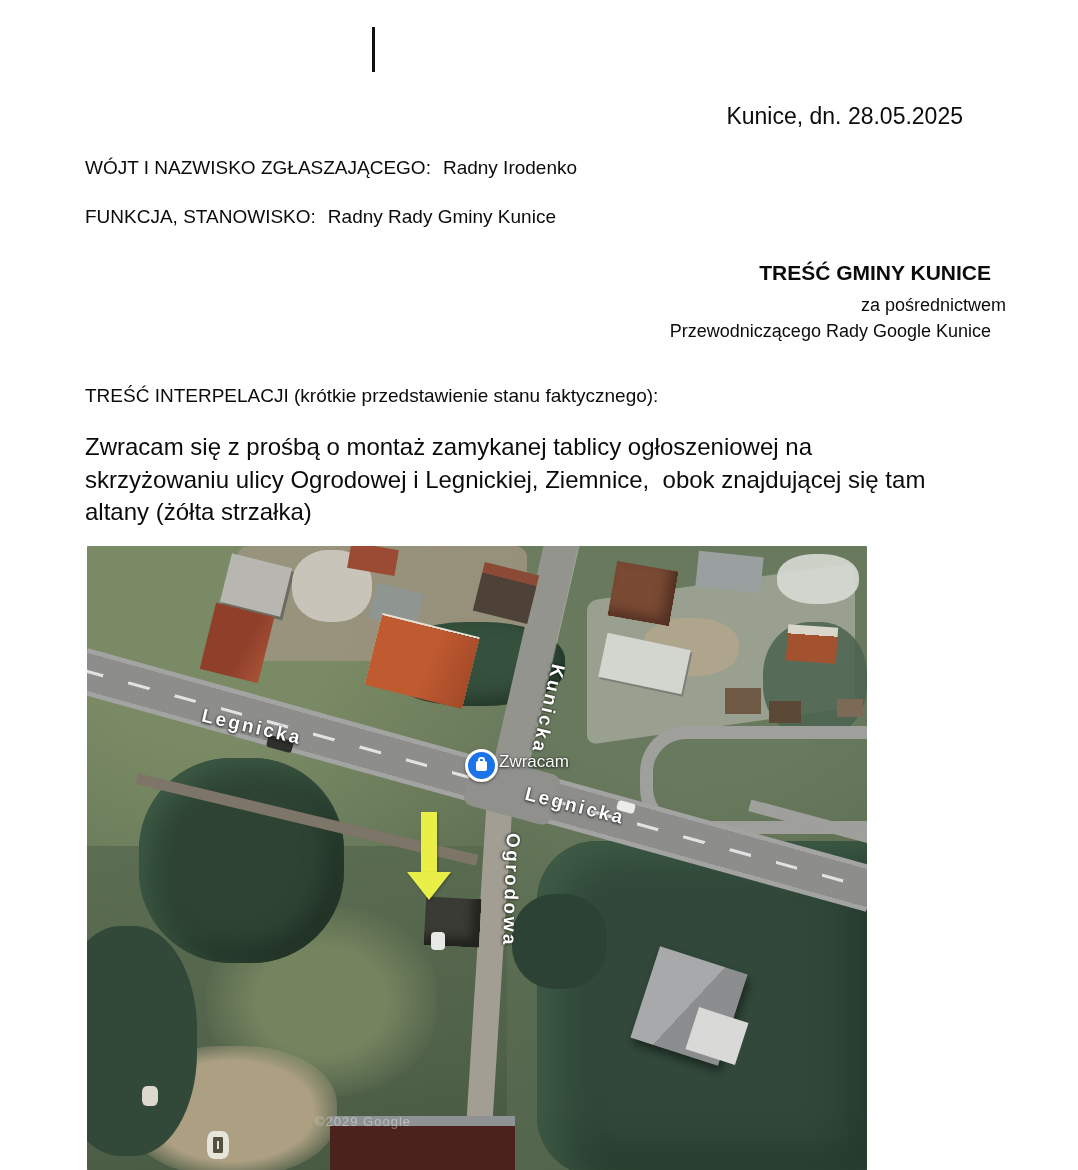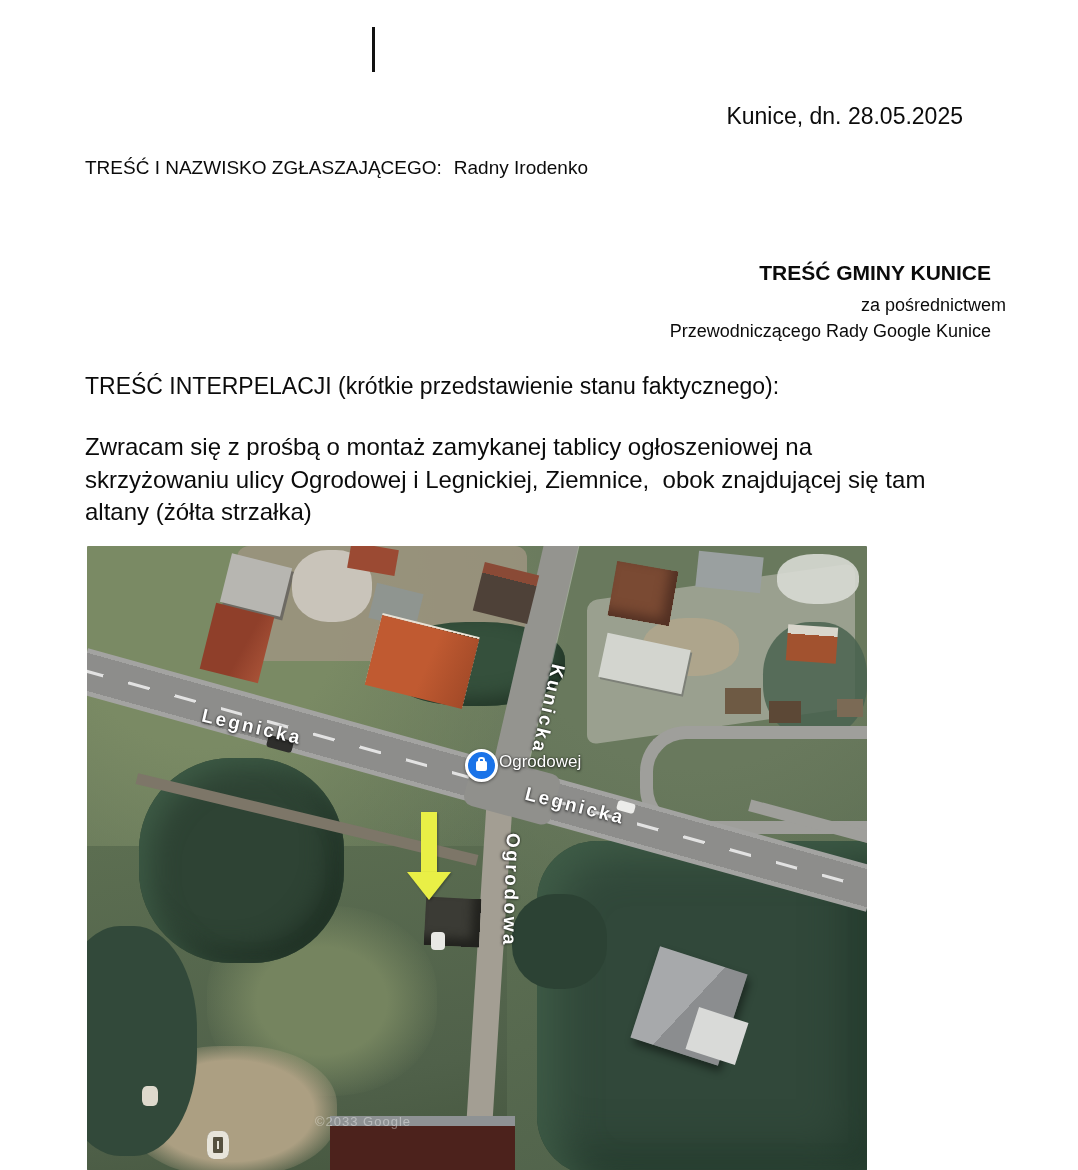--- a/index.html
+++ b/index.html
@@ -7,21 +7,21 @@
         font-family:"Liberation Sans",sans-serif;color:#0b0b0b;}
   .abs{position:absolute;}
   
   .doc-title{font-size:28px;font-weight:bold;letter-spacing:-1px;white-space:nowrap;}
   .caret{width:3px;height:45px;background:#111;}
   .date{font-size:23px;white-space:nowrap;}
   .fieldline{font-size:19px;white-space:nowrap;}
   .fieldline .val{margin-left:12px;}
   .addr1{font-size:21px;font-weight:bold;white-space:nowrap;}
   .addr2,.addr3{font-size:18px;white-space:nowrap;}
-  .clabel{font-size:23px;white-space:nowrap;}
+  .clabel{font-size:19px;white-space:nowrap;margin-top:12px;}
   .cbody{font-size:24px;line-height:32.5px;width:858px;white-space:pre-wrap;}
   .right{text-align:right;}
   
   #map{left:87px;top:546px;width:780px;height:624px;overflow:hidden;border-radius:1px;
        background:
          radial-gradient(circle at 15% 10%,#7a8a64 0 16%,rgba(0,0,0,0) 42%),
          radial-gradient(circle at 78% 6%,#69795d 0 22%,rgba(0,0,0,0) 48%),
          linear-gradient(160deg,#6d7d60 0%,#5f7154 45%,#4f614a 100%);}
   .m{position:absolute;}
   .slabel{position:absolute;color:#fff;font-weight:600;font-size:19px;letter-spacing:2.5px;
@@ -36,21 +36,24 @@
 </head>
 <body>
 
 <div id="page">
 
   <div class="abs caret" style="left:372px;top:27px;"></div>
 
   <div class="abs date" style="right:115px;top:103px;">Kunice, dn. 28.05.2025</div>
 
   <div class="abs fieldline" style="left:85px;top:157px;">
-    <span>TREŚĆ I NAZWISKO ZGŁASZAJĄCEGO:</span><span class="val">Radny Irodenko</span>
+    <span>WÓJT I NAZWISKO ZGŁASZAJĄCEGO:</span><span class="val">Radny Irodenko</span>
+  </div>
+  <div class="abs fieldline" style="left:85px;top:206px;">
+    <span>FUNKCJA, STANOWISKO:</span><span class="val">Radny Rady Gminy Kunice</span>
   </div>
 
   <div class="abs addr1 right" style="right:87px;top:261px;">TREŚĆ GMINY KUNICE</div>
   <div class="abs addr2 right" style="right:72px;top:295px;">za pośrednictwem</div>
   <div class="abs addr3 right" style="right:87px;top:321px;">Przewodniczącego Rady Google Kunice</div>
 
   <div class="abs clabel" style="left:85px;top:373px;">TREŚĆ INTERPELACJI (krótkie przedstawienie stanu faktycznego):</div>
   <div class="abs cbody" style="left:85px;top:431px;">Zwracam się z prośbą o montaż zamykanej tablicy ogłoszeniowej na skrzyżowaniu ulicy Ogrodowej i Legnickiej, Ziemnice,  obok znajdującej się tam altany (żółta strzałka)</div>
 
   <div id="map" class="abs">
@@ -105,23 +108,23 @@
     <div class="m" style="left:120px;top:585px;width:22px;height:28px;background:#e7e4da;border-radius:30%;box-shadow:inset 0 0 0 6px #e7e4da, inset 0 0 0 10px #55503f;"></div>
     <div class="m" style="left:55px;top:540px;width:16px;height:20px;background:#ded9cc;border-radius:30%;"></div>
 
     <div class="m" style="left:334px;top:266px;width:16px;height:62px;background:#e9ef46;filter:drop-shadow(1px 1px 1px rgba(0,0,0,.3));"></div>
     <div class="m" style="left:320px;top:326px;width:0;height:0;border-left:22px solid rgba(0,0,0,0);border-right:22px solid rgba(0,0,0,0);border-top:28px solid #e9ef46;filter:drop-shadow(1px 1px 1px rgba(0,0,0,.3));"></div>
 
     <div class="m" style="left:378px;top:203px;width:27px;height:27px;background:#1a73e8;border:3px solid #fff;border-radius:50%;box-shadow:0 1px 3px rgba(0,0,0,.5);">
       <div style="position:absolute;left:10px;top:5px;width:7px;height:4px;border:2px solid #fff;border-bottom:none;border-radius:3px 3px 0 0;box-sizing:border-box;"></div>
       <div style="position:absolute;left:8px;top:9px;width:11px;height:10px;background:#fff;border-radius:2px;"></div>
     </div>
-    <div class="place-label" style="left:412px;top:206px;">Ogrodowej</div>
+    <div class="place-label" style="left:412px;top:206px;">Zwracam</div>
 
     <div class="slabel" style="left:165px;top:181px;--r:13deg;">Legnicka</div>
     <div class="slabel" style="left:461px;top:163px;--r:103deg;">Kunicka</div>
     <div class="slabel" style="left:488px;top:260px;--r:14deg;">Legnicka</div>
     <div class="slabel" style="left:424px;top:344px;--r:92deg;">Ogrodowa</div>
 
-    <div class="wm" style="left:228px;top:568px;">©2033 Google</div>
+    <div class="wm" style="left:228px;top:568px;">©2029 Google</div>
   </div>
 
 </div>
 
 </body></html>

